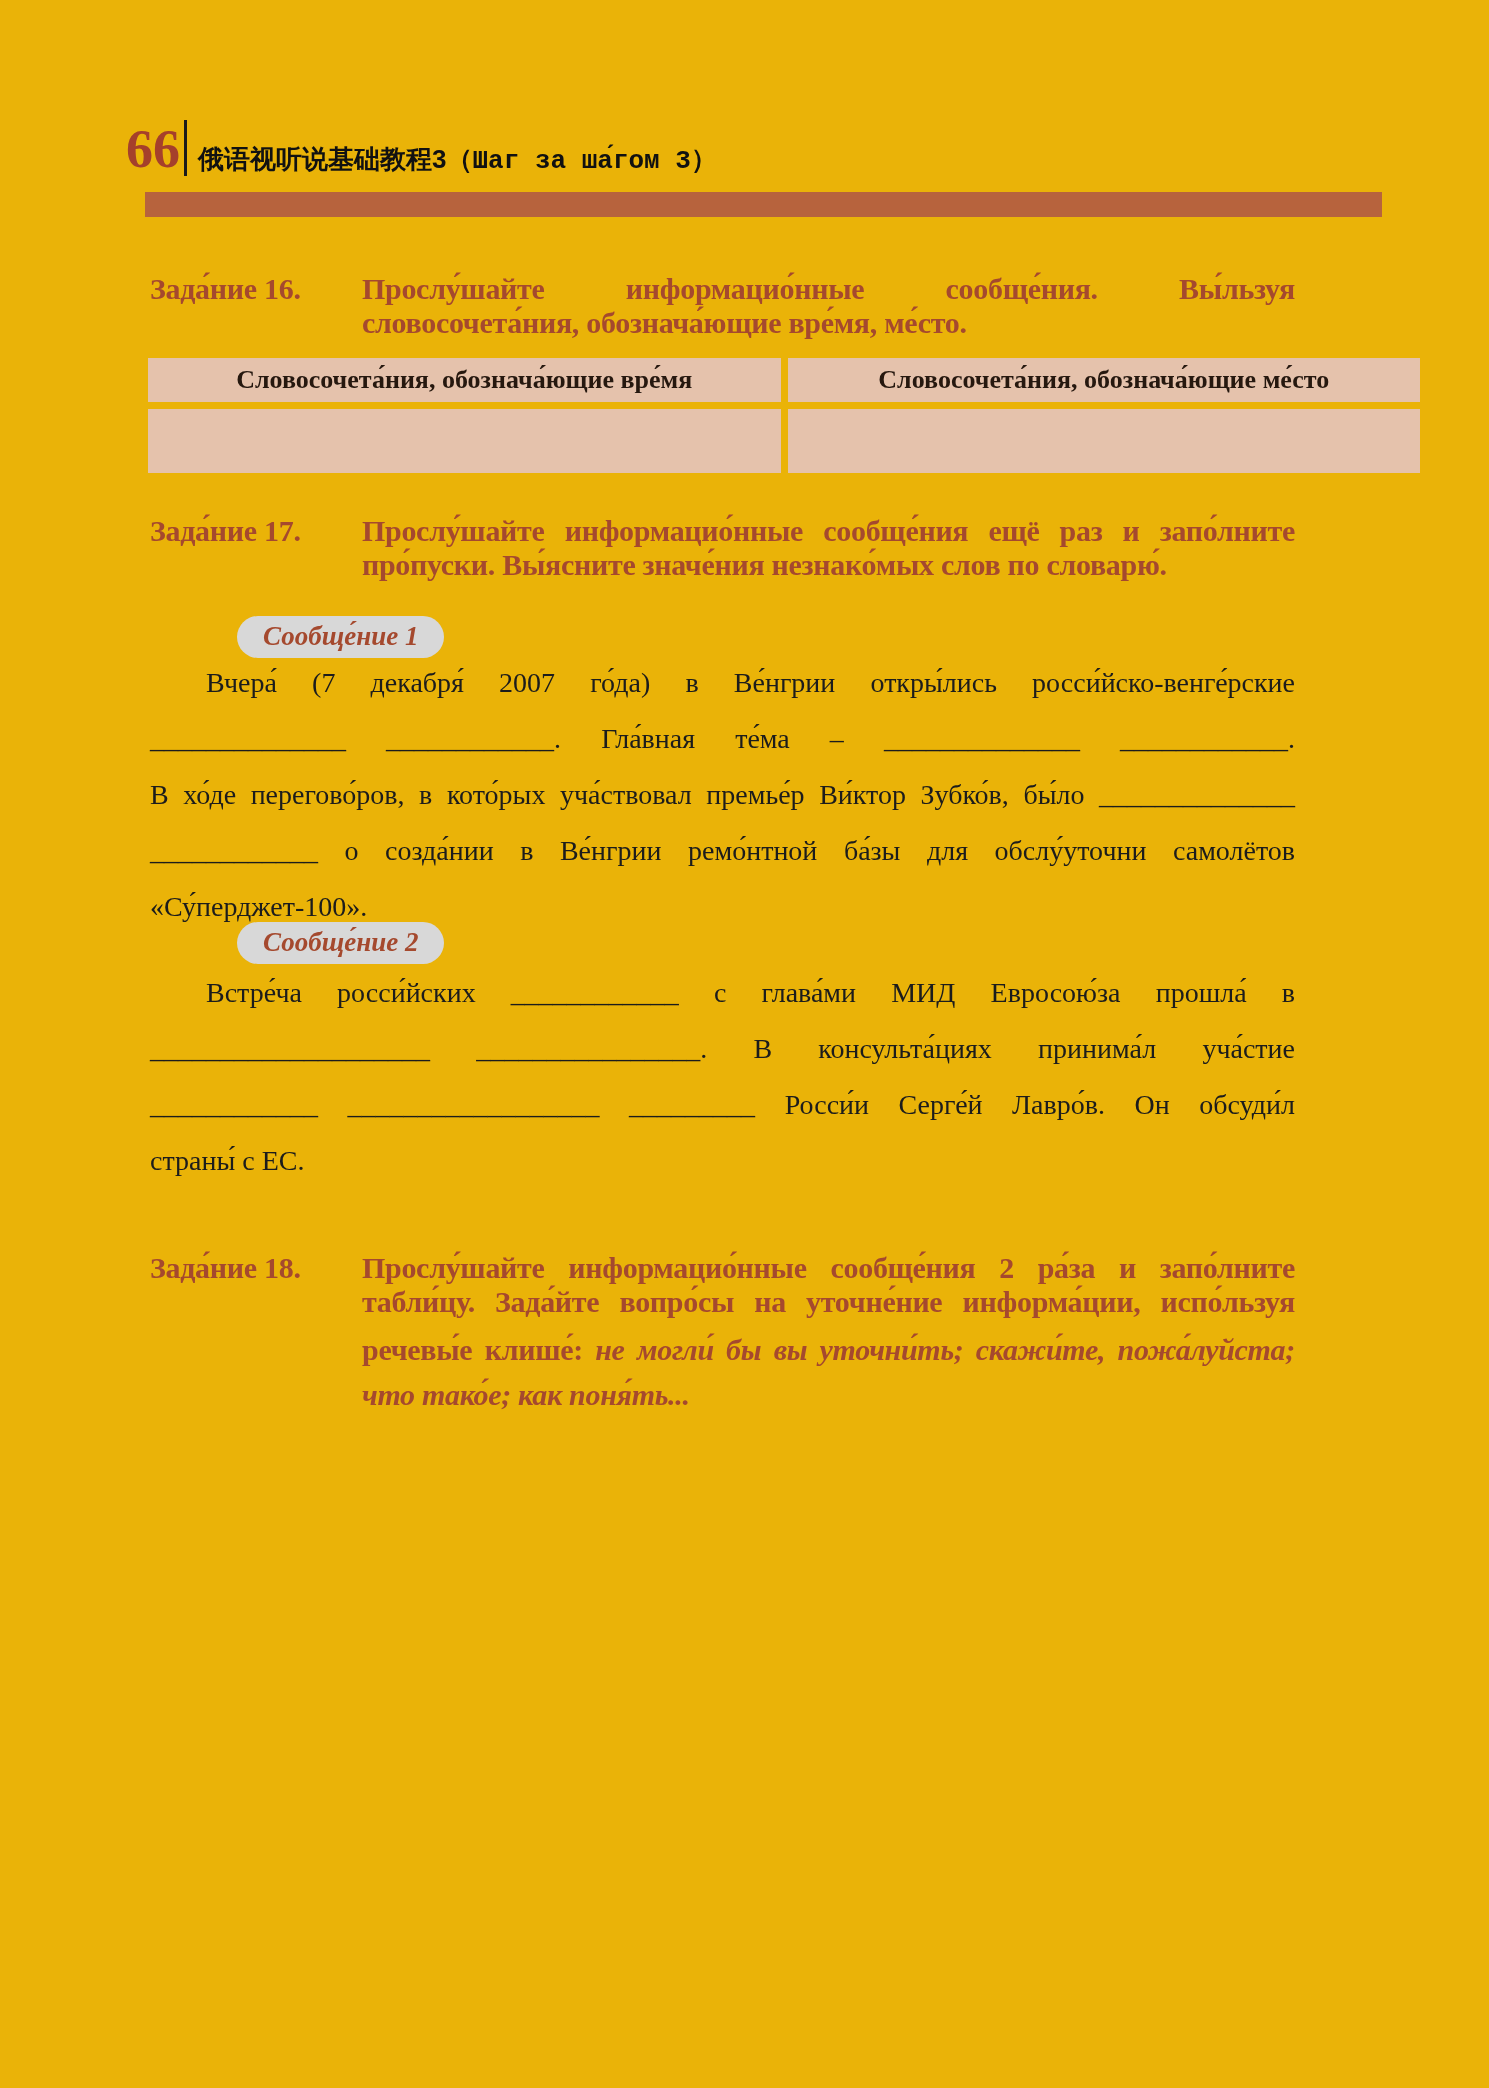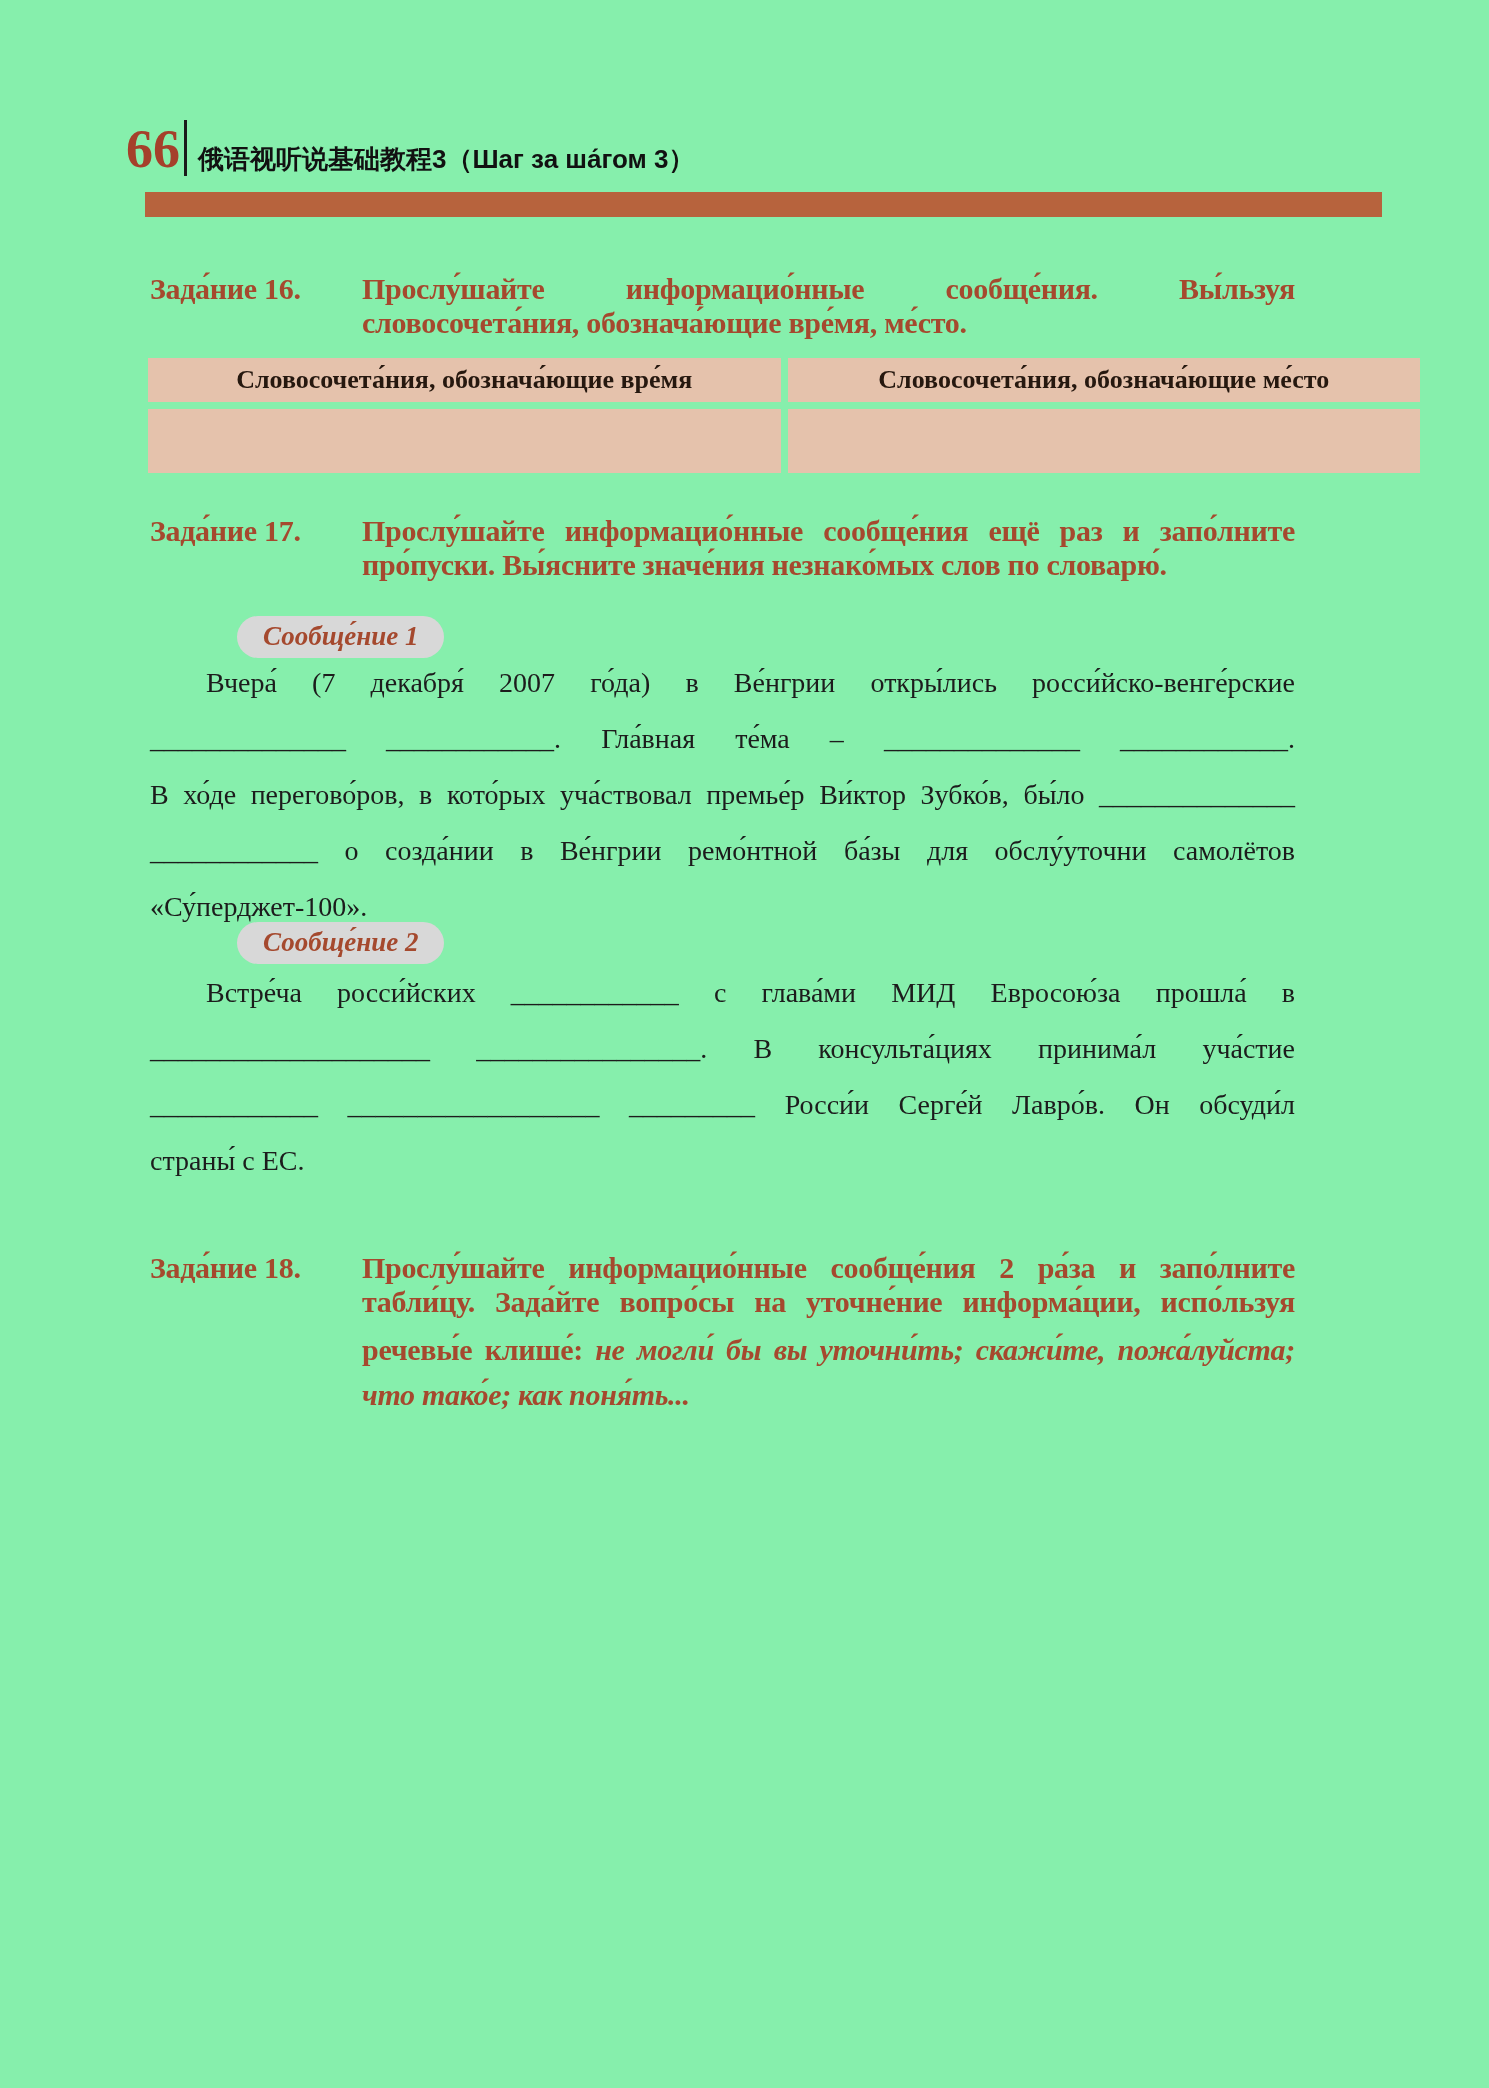--- a/index.html
+++ b/index.html
@@ -1,25 +1,25 @@
 <!DOCTYPE html>
 <html lang="ru"><head>
 <meta charset="utf-8">
 <style>
   html,body{margin:0;padding:0;background:#ffffff;}
   .page{
-    position:relative;width:1489px;height:2088px;background:#86efac;overflow:hidden;
+    position:relative;width:1489px;height:2088px;background:#eab308;overflow:hidden;
     font-family:"Liberation Serif","DejaVu Serif",serif;color:#1f1f1f;
   }
   
   .pagenum{position:absolute;left:126px;top:122px;font-size:54px;line-height:1;font-weight:bold;color:#a5402b;}
   .pgdivider{position:absolute;left:184px;top:120px;width:3px;height:56px;background:#1b1b1b;}
   .booktitle{position:absolute;left:198px;top:144px;font-size:26px;line-height:1.2;font-weight:bold;color:#111;}
   .booktitle .cn{font-family:"Liberation Sans","DejaVu Sans",sans-serif;}
-  .booktitle .ru{font-family:Liberation Sans, sans-serif;}
+  .booktitle .ru{font-family:Liberation Mono, monospace;}
   .topbar{position:absolute;left:145px;top:192px;width:1237px;height:25px;background:#b7633d;}
   
   .hline{position:absolute;left:150px;right:194px;display:flex;align-items:flex-start;
          color:#a5492e;font-weight:bold;font-size:30px;line-height:1.15;letter-spacing:-0.3px;margin-top:16px;}
   .hlabel{flex:0 0 212px;}
   .htext{flex:1 1 auto;}
   .hline2{position:absolute;left:362px;right:194px;color:#a5492e;font-weight:bold;
           font-size:30px;line-height:1.15;letter-spacing:-0.3px;}
   .just{text-align:justify;text-align-last:justify;}
   .it{font-style:italic;}

